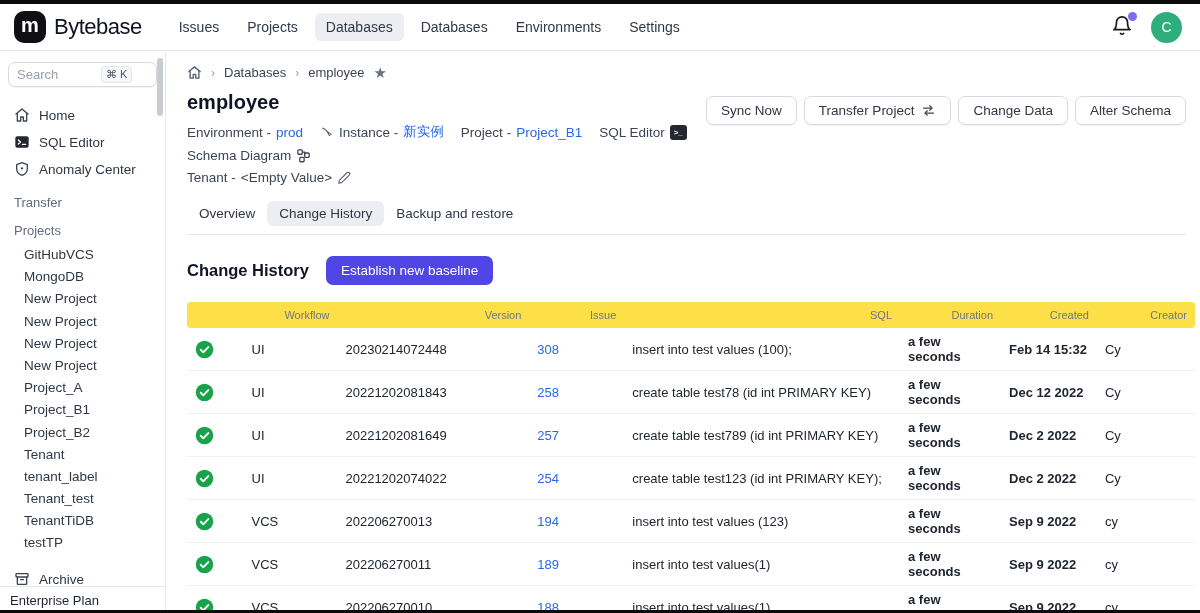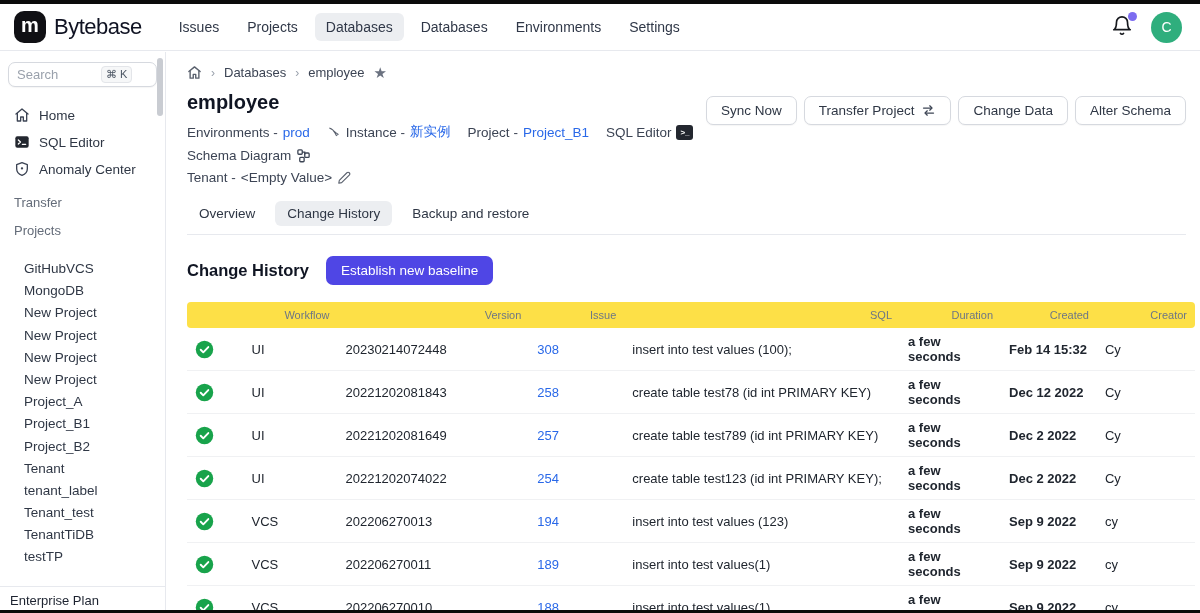--- a/index.html
+++ b/index.html
@@ -27,21 +27,21 @@
   
   aside { position:absolute; top:52px; bottom:3px; left:0; width:166px; border-right:1px solid #e7e9ee; background:#fff; padding:10px 8px 0 8px; z-index:5; }
   .search-box { display:flex; align-items:center; border:1px solid #d6d9df; border-radius:7px; padding:3px 6px 3px 8px; box-shadow:0 1px 1px rgba(0,0,0,.04); background:#fff; cursor:text; }
   .search-box input { border:none; outline:none; width:84px; font-size:13px; color:#374151; font-family:"Liberation Sans", sans-serif; }
   .search-box input::placeholder { color:#9aa1ac; }
   .kbd { font-size:11px; color:#4b5563; background:#f6f7f8; border:1px solid #e3e5e9; border-radius:4px; padding:1px 4px; white-space:nowrap; }
   .side-nav { margin-top:14px; }
   .side-item { display:flex; align-items:flex-end; gap:9px; padding:5px 6px; border-radius:6px; font-size:13.5px; color:#2f3745; cursor:pointer; height:27px; }
   .side-item svg { flex:0 0 auto; }
   .side-section { font-size:13px; color:#646c79; padding:0 6px; margin-top:13px; }
-  .proj-list { margin-top:20px; }
+  .proj-list { margin-top:6px; }
   .proj-item { font-size:13.5px; color:#2f3745; padding:3px 6px 3px 16px; height:22.2px; cursor:pointer; white-space:nowrap; overflow:hidden; }
   .archive-row { margin-top:10px; }
   .plan-bar { position:absolute; left:0; right:0; bottom:0; border-top:1px solid #e7e9ee; padding:6px 10px 2px; font-size:13px; color:#1d2330; background:#fff; }
   .side-scrollbar { position:absolute; top:4px; right:2px; width:6px; bottom:40px; }
   .side-scroll-thumb { position:absolute; top:2px; right:0; width:6px; height:58px; border-radius:3px; background:#c9ccd2; }
 
   
   main { position:absolute; top:52px; left:167px; right:0; bottom:3px; background:#fff; padding:0 14px 0 20px; }
   .breadcrumb { display:flex; align-items:center; gap:9px; margin-top:13px; font-size:13px; color:#3c4454; }
   .crumb-sep { color:#9aa1ac; font-size:12px; }
@@ -52,21 +52,21 @@
   .meta-block { margin-top:9px; width:580px; }
   .meta-line { display:flex; align-items:center; flex-wrap:wrap; column-gap:17px; row-gap:7px; font-size:13.5px; color:#3c4454; }
   .meta-line + .meta-line { margin-top:7px; }
   .meta-group { display:flex; align-items:center; gap:5px; white-space:nowrap; }
   a.meta-link { color:#2968e8; text-decoration:none; cursor:pointer; }
   .mini-terminal { width:17px; height:15px; background:#23272f; border-radius:3px; color:#fff; font-size:8px; font-weight:bold; display:inline-flex; align-items:center; justify-content:center; letter-spacing:0; }
 
   .action-bar { position:absolute; top:44px; right:14px; display:flex; gap:7px; }
   .btn { background:#fff; border:1px solid #d6d9df; border-radius:7px; padding:6px 14px; font-size:13.5px; color:#2f3745; box-shadow:0 1px 1px rgba(0,0,0,.04); display:flex; align-items:center; gap:7px; cursor:pointer; font-family:"Liberation Sans", sans-serif; }
 
-  .tabbar { display:flex; align-items:center; gap:8px; margin-top:16px; border-bottom:1px solid #e7e9ee; padding-bottom:8px; }
+  .tabbar { display:flex; align-items:center; gap:0; margin-top:16px; border-bottom:1px solid #e7e9ee; padding-bottom:8px; }
   .tab { font-size:13.5px; color:#2f3745; padding:5px 12px; border-radius:6px; cursor:pointer; }
   .tab.active { background:#eceef1; }
 
   .section-head { display:flex; align-items:center; gap:17px; margin-top:21px; }
   .section-title { font-size:16.5px; font-weight:bold; color:#101523; }
   .btn-primary { background:#4f46e5; color:#fff; border:none; border-radius:7px; padding:7px 15px; font-size:13.5px; cursor:pointer; font-family:"Liberation Sans", sans-serif; }
 
   table.history { margin-top:17px; border-collapse:collapse; table-layout:fixed; width:1008px; }
   table.history th { background:#fde047; font-size:11px; font-weight:normal; color:#6d7685; text-align:right; padding:7px 8px; }
   table.history th:first-child { border-radius:4px 0 0 4px; }
@@ -186,21 +186,21 @@
     <span class="crumb-sep">›</span>
     <span class="crumb">employee</span>
     <span class="crumb-star">★</span>
   </div>
 
   <h1 class="page-title">employee</h1>
 
   <div class="meta-block">
     <div class="meta-line">
       <span class="meta-group">
-        <span>Environments -</span>
+        <span>Environment -</span>
         <a class="meta-link">prod</a>
       </span>
       <span class="meta-group">
         <svg width="14" height="14" viewBox="0 0 24 24" fill="none" stroke="#59606d" stroke-width="1.8" stroke-linecap="round">
             <path d="M4 5c3 1 8 5 10 9l2 4 3-2-4-3C12 10 7 6 4 5z"></path>
           </svg>
         <span>Instance -</span>
         <a class="meta-link">新实例</a>
       </span>
       <span class="meta-group">

